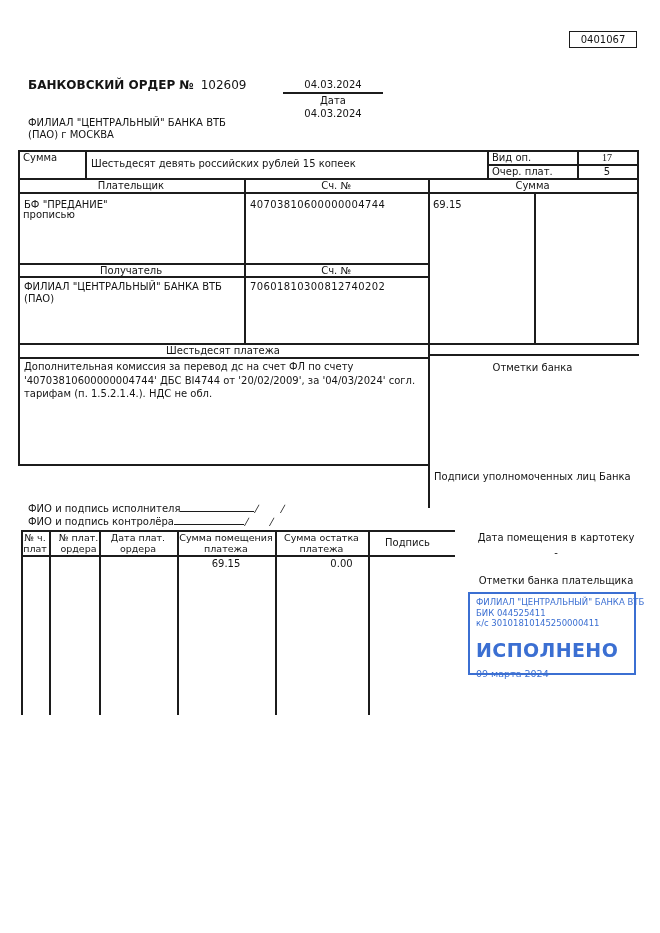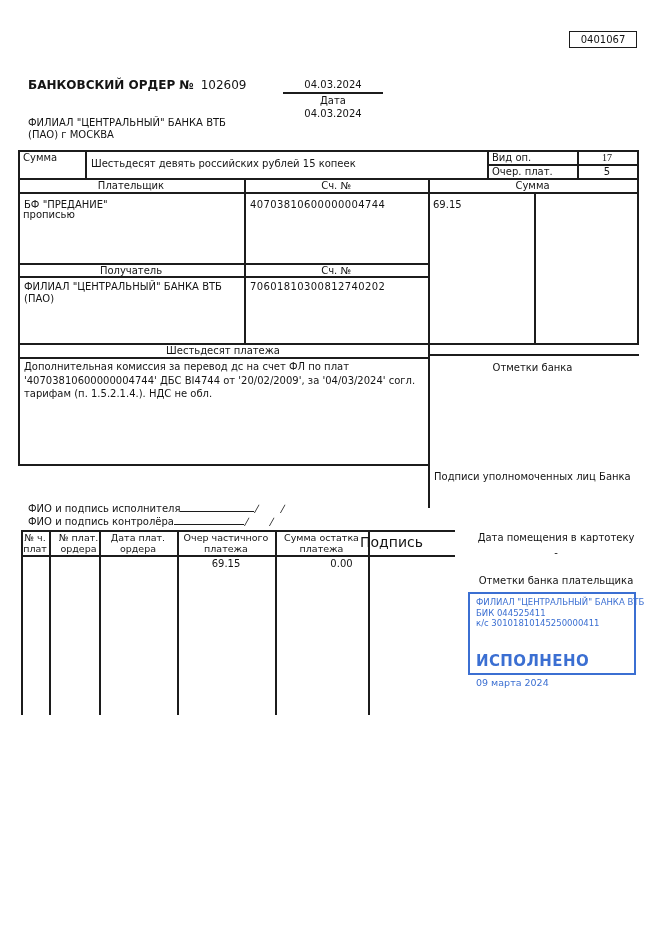--- a/index.html
+++ b/index.html
@@ -17,21 +17,21 @@
   .b{font-weight:bold;}
   .code-box{position:absolute;left:569px;top:31px;width:66px;height:15px;
     border:1.6px solid #1c1c1c;text-align:center;line-height:15px;font-size:10px;}
   .sig-line{display:inline-block;width:74px;border-bottom:1.4px solid #1c1c1c;height:10px;vertical-align:baseline;}
   .slash{display:inline-block;transform:skewX(-14deg);margin-left:1px;}
   .slash.gap{margin-left:22px;}
   .purpose{position:absolute;left:24px;top:360px;width:402px;line-height:13.5px;}
   .stamp{position:absolute;left:468px;top:592px;width:168px;height:83px;
     border:2px solid #3b6fd2;color:#3b6fd2;box-sizing:border-box;padding:3px 6px;}
   .stamp .s-small{font-size:8.5px;line-height:10.5px;white-space:nowrap;}
-  .stamp .s-status{font-size:15px;font-weight:bold;letter-spacing:.4px;margin-top:23px;}
+  .stamp .s-status{font-size:19px;font-weight:bold;letter-spacing:.4px;margin-top:10px;}
   .stamp .s-date{font-size:9.5px;margin-top:7px;}
   .th-small{font-size:9.5px;line-height:11px;text-align:center;position:absolute;}
 </style>
 </head>
 <body>
 
 <div class="page">
 
   <div class="code-box">
     <span>0401067</span>
@@ -85,21 +85,21 @@
   <div class="abs" style="left:433px;top:199px;">69.15</div>
 
   <div class="abs center" style="left:18px;top:265px;width:226px;">Получатель</div>
   <div class="abs center" style="left:244px;top:265px;width:184px;">Сч. №</div>
   <div class="abs" style="left:24px;top:281px;">ФИЛИАЛ "ЦЕНТРАЛЬНЫЙ" БАНКА ВТБ</div>
   <div class="abs" style="left:24px;top:293px;">(ПАО)</div>
   <div class="abs" style="left:250px;top:281px;letter-spacing:.4px;">70601810300812740202</div>
 
   <div class="abs center" style="left:18px;top:345px;width:410px;">Шестьдесят платежа</div>
   <div class="purpose">
-    <div>Дополнительная комиссия за перевод дс на счет ФЛ по плат</div>
+    <div>Дополнительная комиссия за перевод дс на счет ФЛ по счету</div>
     <div>'40703810600000004744' ДБС BI4744 от '20/02/2009', за '04/03/2024' согл.</div>
     <div>тарифам (п. 1.5.2.1.4.). НДС не обл.</div>
   </div>
   <div class="abs center" style="left:428px;top:362px;width:209px;">Отметки банка</div>
   <div class="abs" style="left:434px;top:471px;">Подписи уполномоченных лиц Банка</div>
 
   <div class="abs" style="left:28px;top:501px;">
     <span>ФИО и подпись исполнителя</span><span class="sig-line"></span><span class="slash">/</span><span class="slash gap">/</span>
   </div>
   <div class="abs" style="left:28px;top:514px;">
@@ -121,28 +121,28 @@
   </div>
   <div class="th-small" style="left:49px;top:532px;width:59px;">
     <div>№ плат.</div>
     <div>ордера</div>
   </div>
   <div class="th-small" style="left:99px;top:532px;width:78px;">
     <div>Дата плат.</div>
     <div>ордера</div>
   </div>
   <div class="th-small" style="left:177px;top:532px;width:98px;">
-    <div>Очер частичного</div>
+    <div>Сумма помещения</div>
     <div>платежа</div>
   </div>
   <div class="th-small" style="left:275px;top:532px;width:93px;">
     <div>Сумма остатка</div>
     <div>платежа</div>
   </div>
-  <div class="th-small" style="left:348px;top:537px;width:87px;font-size:14px;">
+  <div class="th-small" style="left:364px;top:537px;width:87px;font-size:10px;">
     <div>Подпись</div>
   </div>
 
   <div class="abs center" style="left:177px;top:558px;width:98px;">69.15</div>
   <div class="abs center" style="left:275px;top:558px;width:93px;margin-left:20px;">0.00</div>
 
   <div class="abs center" style="left:470px;top:532px;width:172px;">Дата помещения в картотеку</div>
   <div class="abs center" style="left:470px;top:547px;width:172px;">-</div>
   <div class="abs center" style="left:470px;top:575px;width:172px;">Отметки банка плательщика</div>
 

